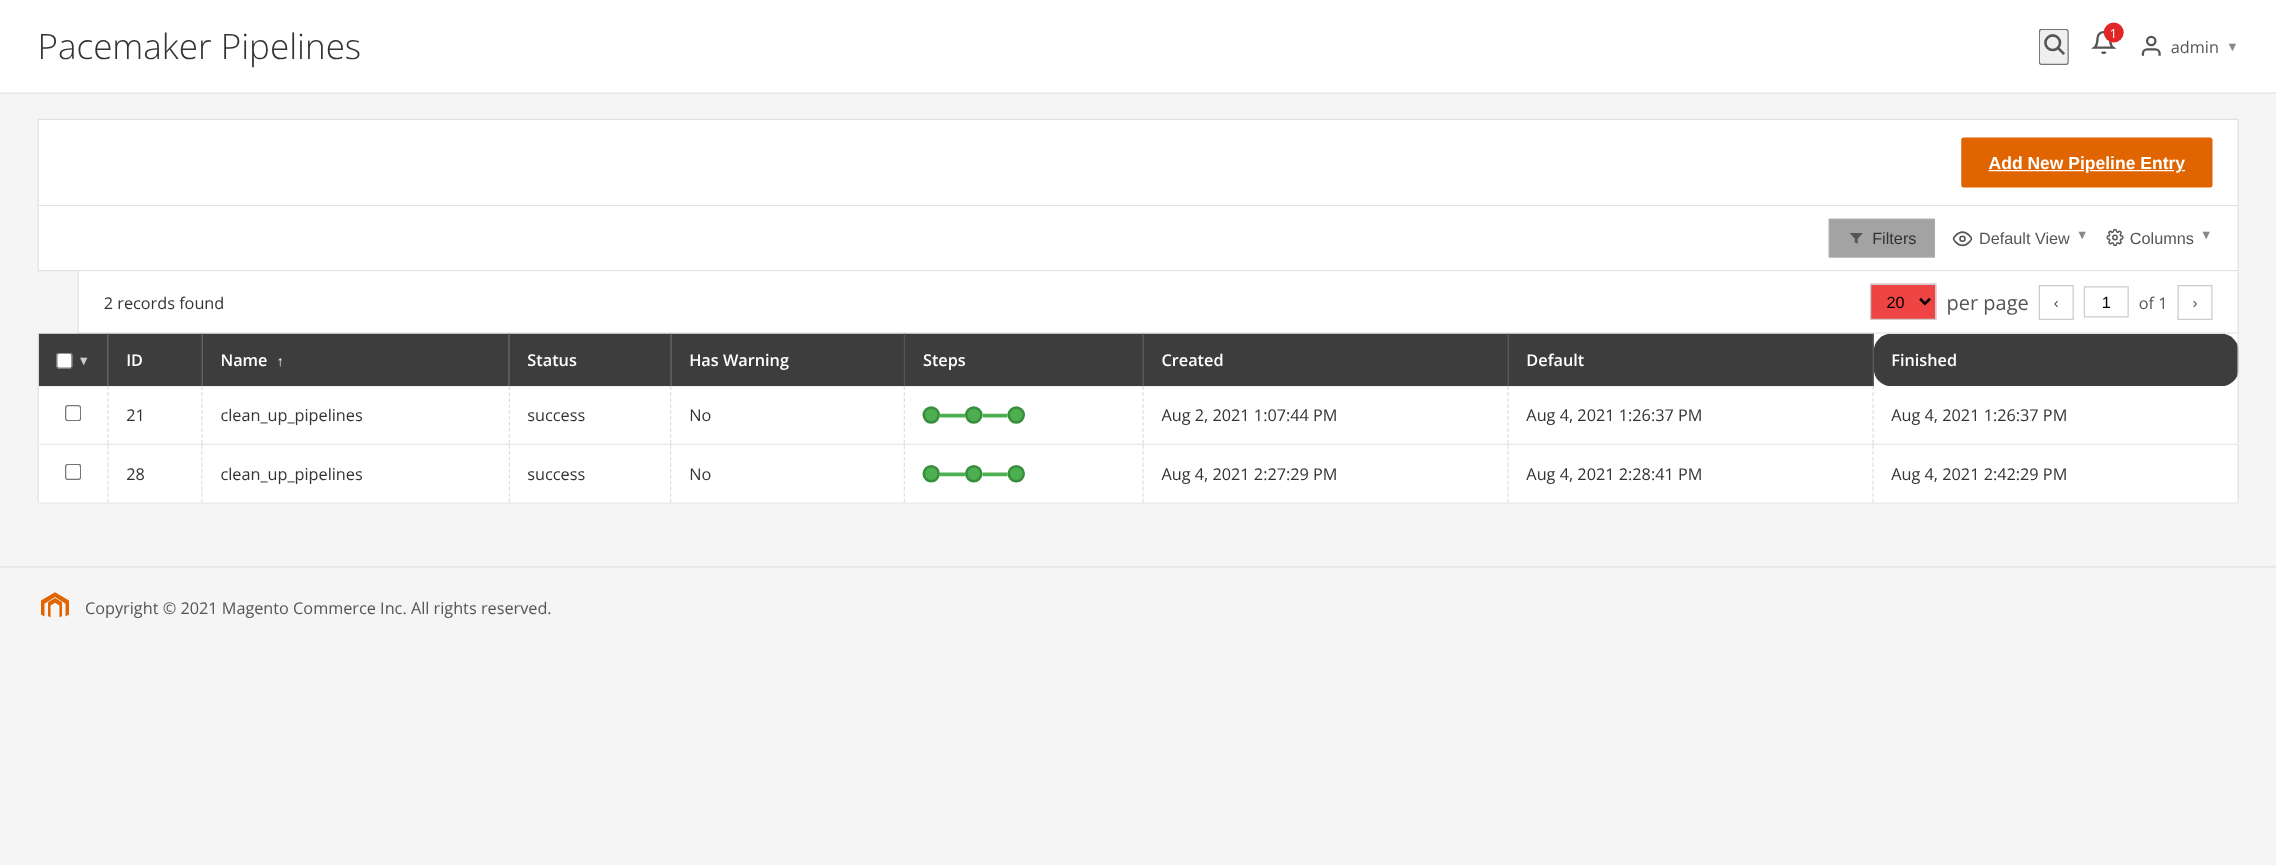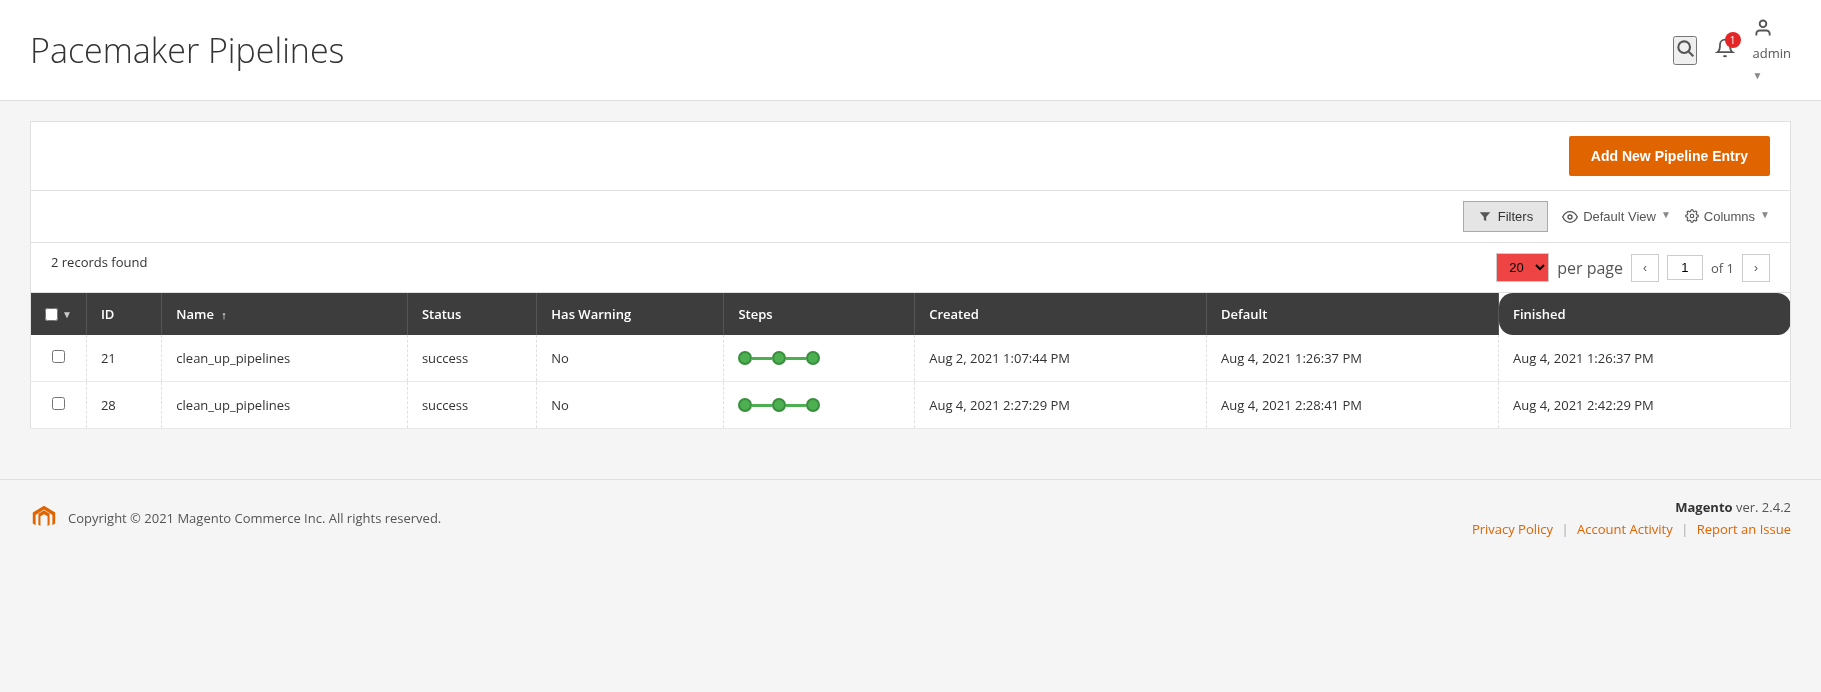--- a/index.html
+++ b/index.html
@@ -8,21 +8,21 @@
     
     .page-header {
       background: #fff;
       padding: 18px 30px;
       display: flex;
       align-items: center;
       justify-content: space-between;
       border-bottom: 1px solid #e0e0e0;
     }
     .page-title {
-      font-size: 34px;
+      font-size: 28px;
       font-weight: 300;
       color: #333;
     }
     .header-actions {
       display: flex;
       align-items: center;
       gap: 18px;
     }
     .search-icon-btn {
       cursor: pointer;
@@ -44,26 +44,25 @@
       border-radius: 50%;
       width: 16px;
       height: 16px;
       font-size: 10px;
       display: flex;
       align-items: center;
       justify-content: center;
     }
     .admin-menu {
       display: flex;
-      align-items: flex-start;
+      align-items: center;
       gap: 6px;
       cursor: pointer;
       color: #555;
       font-size: 13px;
-      flex-direction: column;
     }
 
     
     .content-wrapper {
       padding: 20px 30px;
     }
 
     
     .toolbar-top {
       background: #fff;
@@ -76,36 +75,37 @@
     }
     .add-btn {
       background: #e06400;
       color: #fff;
       border: none;
       padding: 12px 22px;
       font-size: 14px;
       font-weight: 600;
       cursor: pointer;
       border-radius: 2px;
+      text-decoration: underline;
     }
 
     
     .grid-controls {
       background: #fff;
       border: 1px solid #e0e0e0;
       border-top: none;
       padding: 10px 20px;
       display: flex;
       justify-content: flex-end;
       align-items: center;
       gap: 14px;
     }
     .filter-btn {
       border: 1px solid #aaa;
-      background: #e5e5e5;
+      background: #a3a3a3;
       padding: 7px 14px;
       cursor: pointer;
       display: flex;
       align-items: center;
       gap: 6px;
       font-size: 13px;
       color: #333;
       justify-content: space-between;
     }
     .view-btn, .columns-btn {
@@ -119,21 +119,23 @@
       gap: 5px;
     }
 
     
     .records-row {
       background: #fff;
       border: 1px solid #e0e0e0;
       border-top: none;
       padding: 10px 20px;
       display: flex;
+      align-items: center;
       justify-content: space-between;
+      margin-left: 32px;
     }
     .records-found {
       font-size: 13px;
       color: #333;
     }
     .pagination {
       display: flex;
       align-items: center;
       gap: 8px;
     }
@@ -418,26 +420,13 @@
 
 </div>
 
 <div class="page-footer">
   <div class="footer-copyright">
     <svg class="magento-logo" viewBox="0 0 30 30" xmlns="http://www.w3.org/2000/svg">
       <path fill="#e06400" d="M15 2L3 9v12l3 1.7V11.7L15 6l9 5.7v11l3-1.7V9L15 2zm0 4.8l-6 3.6v11.8l2.2 1.3V13.2l3.8-2.3 3.8 2.3v10.3L21 22.2V10.4l-6-3.6z"></path>
     </svg>
     <span>Copyright © 2021 Magento Commerce Inc. All rights reserved.</span>
   </div>
-  <div class="footer-right">
-    <div>
-      <span class="footer-version">Magento</span>
-      <span>ver. 2.4.2</span>
-    </div>
-    <div class="footer-links">
-      <a href="#">Privacy Policy</a>
-      <span>|</span>
-      <a href="#">Account Activity</a>
-      <span>|</span>
-      <a href="#">Report an Issue</a>
-    </div>
-  </div>
 </div>
 
 </body></html>

